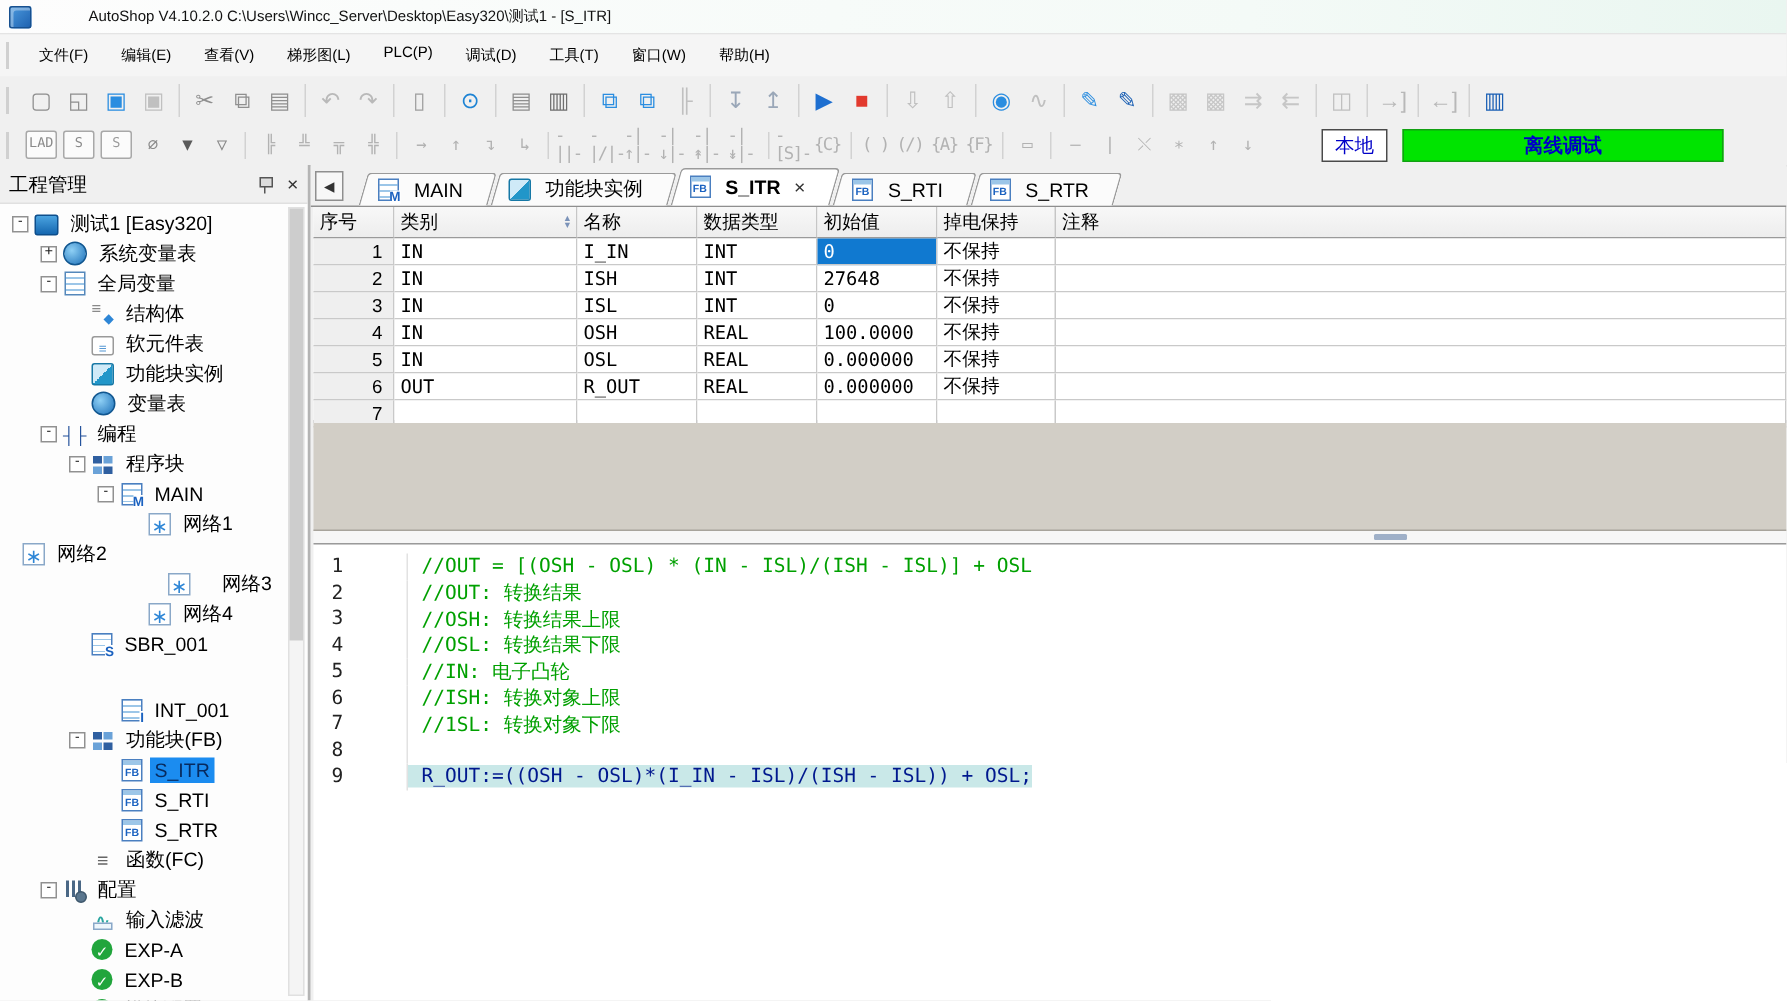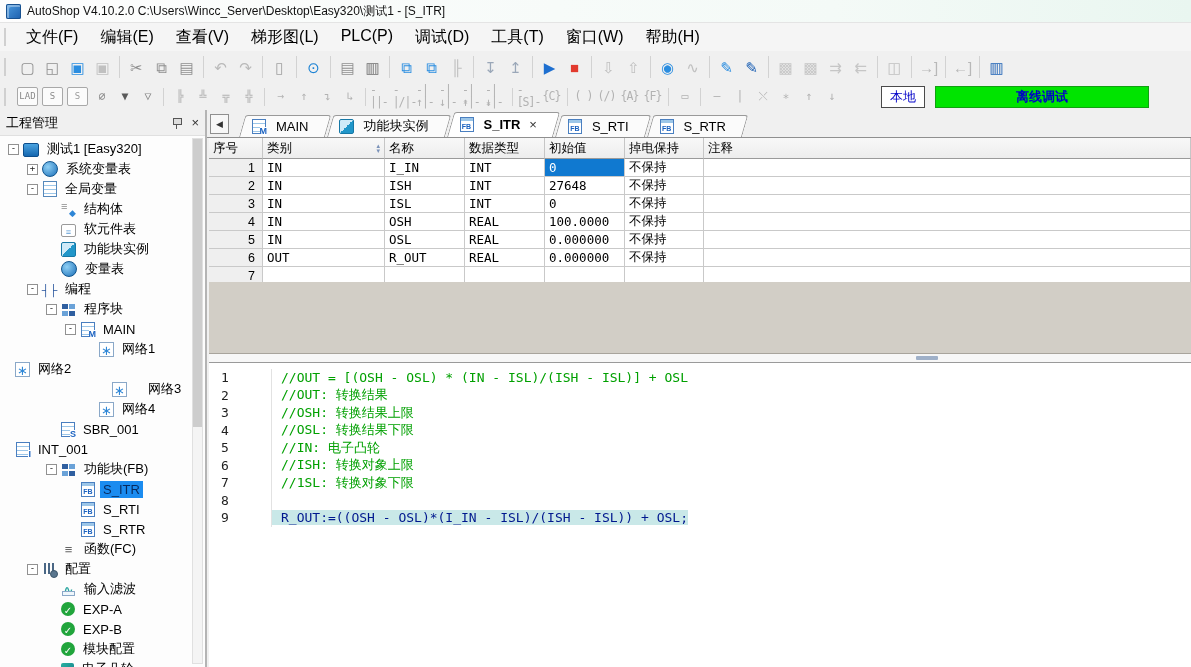--- a/index.html
+++ b/index.html
@@ -6,25 +6,25 @@
   body{width:1191px;height:667px;position:relative;overflow:hidden;
        font-family:"Liberation Sans","DejaVu Sans",sans-serif;font-size:13px;
        background:#f0f0f0;color:#000;}
   
   .titlebar{height:22px;display:flex;align-items:center;gap:6px;padding:0 6px;
             background:linear-gradient(90deg,#fdfdfd 0%,#f4faf7 70%,#e9f6f0 100%);
             border-bottom:1px solid #e4e4e4;}
   .app-icon{width:15px;height:15px;border-radius:2px;flex:none;
             background:linear-gradient(135deg,#4d9ce0,#1c5fae);
             box-shadow:inset 0 0 0 1px #17508f, inset 3px 3px 0 rgba(255,255,255,.35);}
-  .title-text{font-size:12px;color:#111;white-space:nowrap;}
+  .title-text{font-size:10px;color:#111;white-space:nowrap;margin-left:32px;}
   
   .menubar{height:28px;display:flex;align-items:center;background:#f5f5f5;padding-left:2px;}
   .grip{width:5px;height:18px;border-left:2px solid #d0d0d0;margin:0 4px 0 2px;flex:none;}
-  .menu-item{padding:11px 11px;font-size:16px;cursor:default;white-space:nowrap;}
+  .menu-item{padding:11px 11px;font-size:10px;cursor:default;white-space:nowrap;}
   
   .toolbar1{height:32px;display:flex;align-items:center;background:#f0f0f0;padding-left:2px;}
   .toolbar2{height:27px;display:flex;align-items:center;background:#f0f0f0;padding-left:2px;
             border-bottom:1px solid #b8b8b8;}
   .ticon{width:25px;height:25px;display:flex;align-items:center;justify-content:center;
          font-size:15px;border-radius:2px;flex:none;cursor:default;line-height:1;}
   .toolbar2 .ticon{width:23px;height:21px;font-size:11.5px;letter-spacing:-1px;
                    font-family:"DejaVu Sans Mono",monospace;}
   .ticon.boxed{border:1px solid #a8a8a8;width:19px;height:17px;margin:0 2px;font-size:9px;
                letter-spacing:0;background:#fbfbfb;}
@@ -344,21 +344,21 @@
         <div class="tree-row" style="padding-left: 84px;">
           <span class="exp-spacer"></span>
           <span class="ti ti-net"></span>
           <span class="tree-label">网络4</span>
         </div>
         <div class="tree-row" style="padding-left: 45px;">
           <span class="exp-spacer"></span>
           <span class="ti ti-docs"></span>
           <span class="tree-label">SBR_001</span>
         </div>
-        <div class="tree-row" style="">
+        <div class="tree-row" style="padding-left: 65px; margin-top: 24px;">
           <span class="exp-spacer"></span>
           <span class="ti ti-doci"></span>
           <span class="tree-label">INT_001</span>
         </div>
         <div class="tree-row" style="padding-left: 46px;">
           <span class="exp">-</span>
           <span class="ti ti-blocks"></span>
           <span class="tree-label">功能块(FB)</span>
         </div>
         <div class="tree-row" style="padding-left: 65px;">

